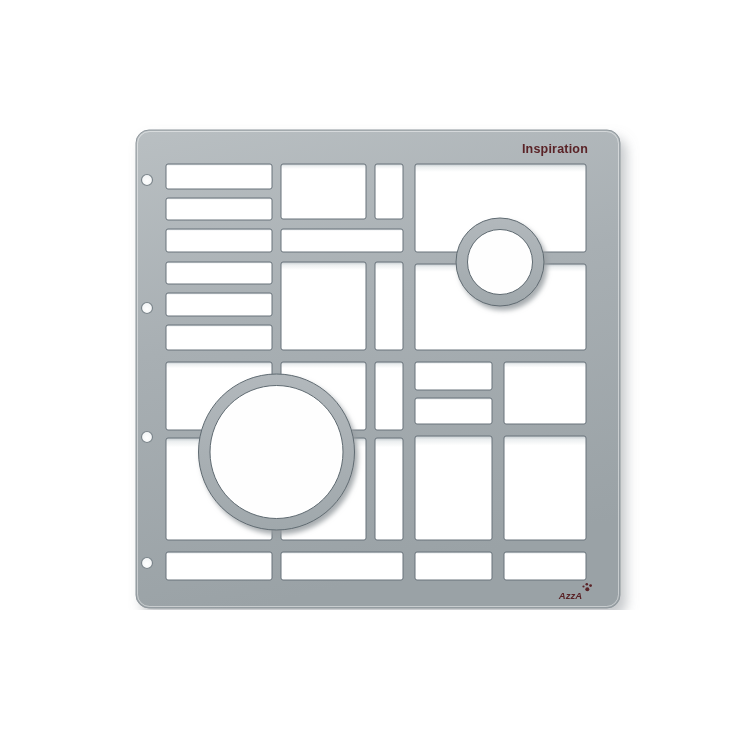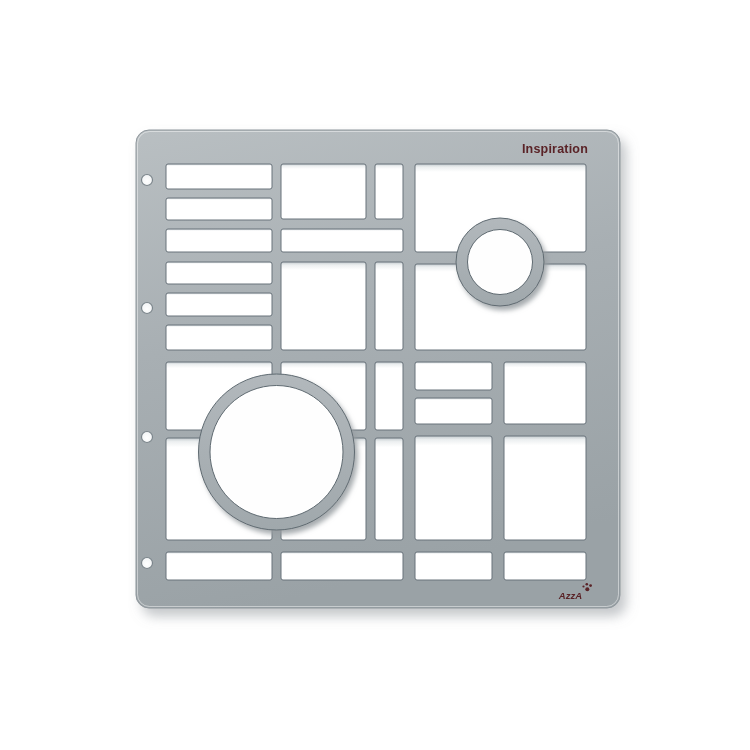--- a/index.html
+++ b/index.html
@@ -1,19 +1,19 @@
 <!DOCTYPE html>
 <html><head>
 <meta charset="utf-8">
 <style>
   html, body { margin: 0; padding: 0; background: #ffffff; }
   .stage {
     position: relative;
     width: 750px;
-    height: 750px;
+    height: 610px;
     background: #ffffff;
     font-family: "Liberation Sans", sans-serif;
     overflow: hidden;
     text-align: right;
   }
   svg { display: block; }
   .cut { fill: url(#cutGrad); stroke: #68727a; stroke-width: 1; }
   .ring-outer { fill: url(#plateGrad2); stroke: #5f6a71; stroke-width: 1; }
   .ring-inner { fill: #fefefe; stroke: #5f6a71; stroke-width: 1; }
   .hole { fill: url(#holeGrad); stroke: #7b858b; stroke-width: 1.2; }

